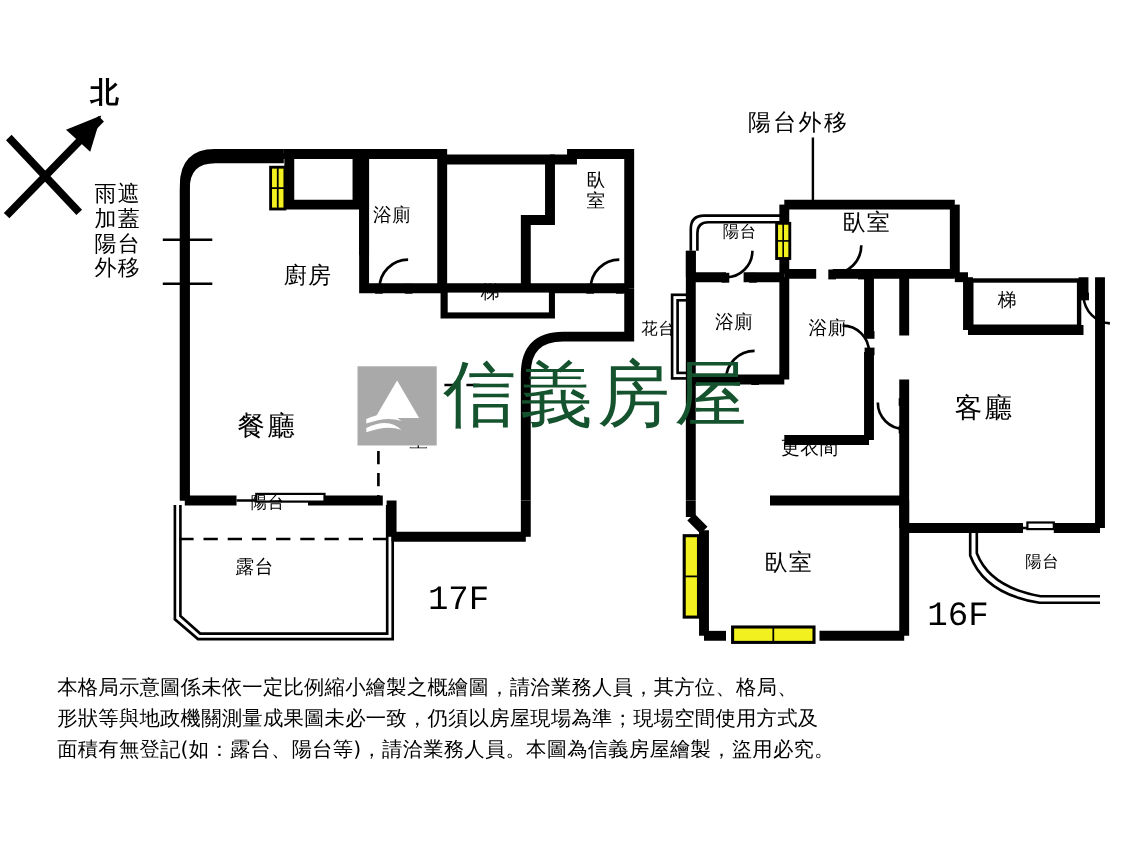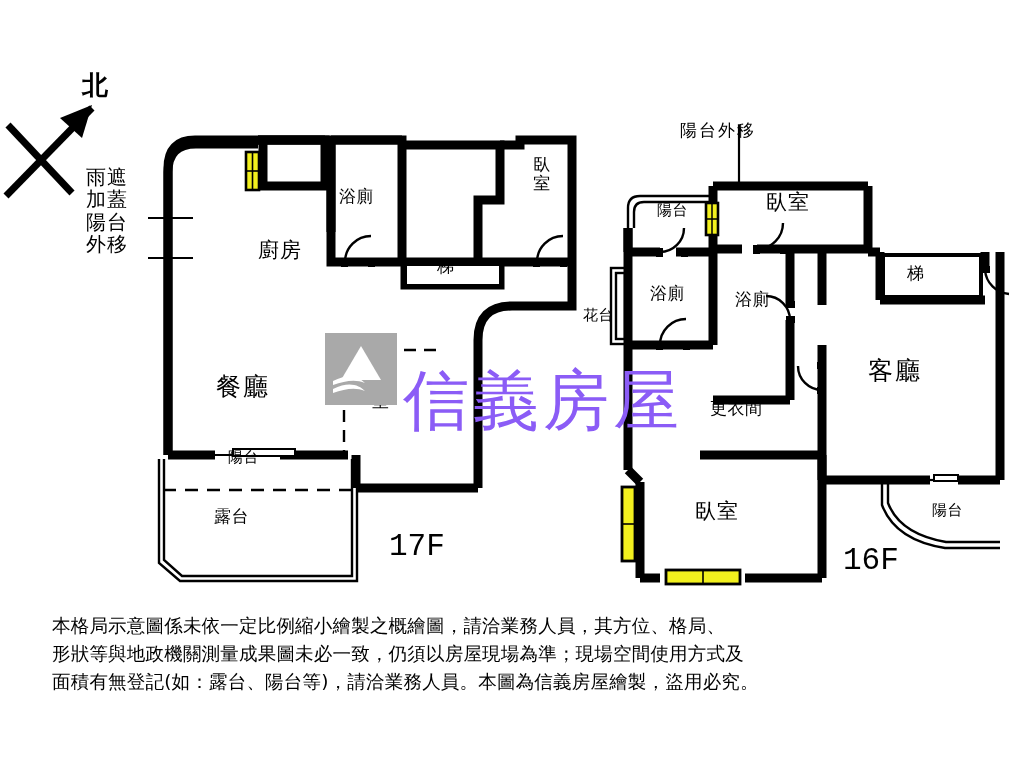--- a/index.html
+++ b/index.html
@@ -12,37 +12,37 @@
   svg#plan{position:absolute;left:0;top:0;width:1024px;height:768px;}
 
   .lbl{position:absolute;white-space:nowrap;font-family:"DejaVu Sans","Liberation Sans",sans-serif;color:#000;line-height:1.05;}
   .room{font-size:21px;letter-spacing:1px;}
   .room-sm{font-size:17px;letter-spacing:0.5px;}
   .room-xs{font-size:15px;letter-spacing:0.5px;}
   .room-big{font-size:25px;letter-spacing:2px;font-weight:400;}
   .floor-tag{font-size:31px;font-family:Liberation Mono, monospace;letter-spacing:0px;}
   .north{font-size:26px;font-weight:bold;}
   .annot{font-size:20px;letter-spacing:1px;font-family:Liberation Mono, monospace;}
-  .annot-top{font-size:17px;letter-spacing:2px;margin-top:22px;}
+  .annot-top{font-size:21px;letter-spacing:2px;}
   .vstack{line-height:1.12;}
 
   #disclaimer{
     position:absolute;left:52px;top:612px;width:930px;
     font-size:18.5px;line-height:1.52;letter-spacing:0.2px;
     font-family:"DejaVu Sans","Liberation Sans",sans-serif;
     text-align:left;color:#000;
   }
   #disclaimer div{white-space:nowrap;}
 
   
   #watermark{position:absolute;left:325px;top:333px;width:380px;height:92px;pointer-events:none;}
   #wm-mark{position:absolute;left:0;top:0;width:72px;height:72px;background:#a9a9a9;}
   #wm-mark svg{position:absolute;left:0;top:0;}
-  #wm-text{position:absolute;left:78px;top:-2px;font-size:66px;color:#8b5cf6;letter-spacing:4px;
-           font-family:Liberation Sans, sans-serif;line-height:1;margin-top:36px;}
+  #wm-text{position:absolute;left:78px;top:-2px;font-size:66px;color:#14532d;letter-spacing:4px;
+           font-family:Liberation Mono, monospace;line-height:1;}
   #wm-sub{position:absolute;left:2px;top:76px;font-size:12px;color:#b4b4b4;letter-spacing:2.5px;
           font-family:"DejaVu Sans","Liberation Sans",sans-serif;white-space:nowrap;}
 </style>
 </head>
 <body>
 
 <div id="stage">
 
   <svg id="plan" viewBox="0 0 1024 768">
 
@@ -272,21 +272,21 @@
   </div>
   <div class="lbl room-sm" style="left:437px;top:258px;">梯</div>
   <div class="lbl room-big" style="left:216px;top:374px;">餐廳</div>
   <div class="lbl room-sm" style="left:372px;top:393px;">室</div>
   <div class="lbl room-xs" style="left:228px;top:450px;">陽台</div>
   <div class="lbl room-sm" style="left:214px;top:508px;">露台</div>
   <div class="lbl floor-tag" style="left:389px;top:531px;">17F</div>
 
   <div class="lbl room" style="left:766px;top:191px;">臥室</div>
   <div class="lbl room-xs" style="left:657px;top:203px;">陽台</div>
-  <div class="lbl room-xs" style="left:583px;top:292px;margin-top:16px;">花台</div>
+  <div class="lbl room-xs" style="left:583px;top:292px;">花台</div>
   <div class="lbl room-sm" style="left:650px;top:285px;">浴廁</div>
   <div class="lbl room-sm" style="left:735px;top:291px;">浴廁</div>
   <div class="lbl room-sm" style="left:907px;top:265px;">梯</div>
   <div class="lbl room-big" style="left:868px;top:358px;text-align:center;">客廳</div>
   <div class="lbl room-sm" style="left:710px;top:400px;">更衣間</div>
   <div class="lbl room" style="left:695px;top:500px;">臥室</div>
   <div class="lbl room-xs" style="left:932px;top:503px;">陽台</div>
   <div class="lbl floor-tag" style="left:843px;top:545px;">16F</div>
 
   <div id="watermark">

